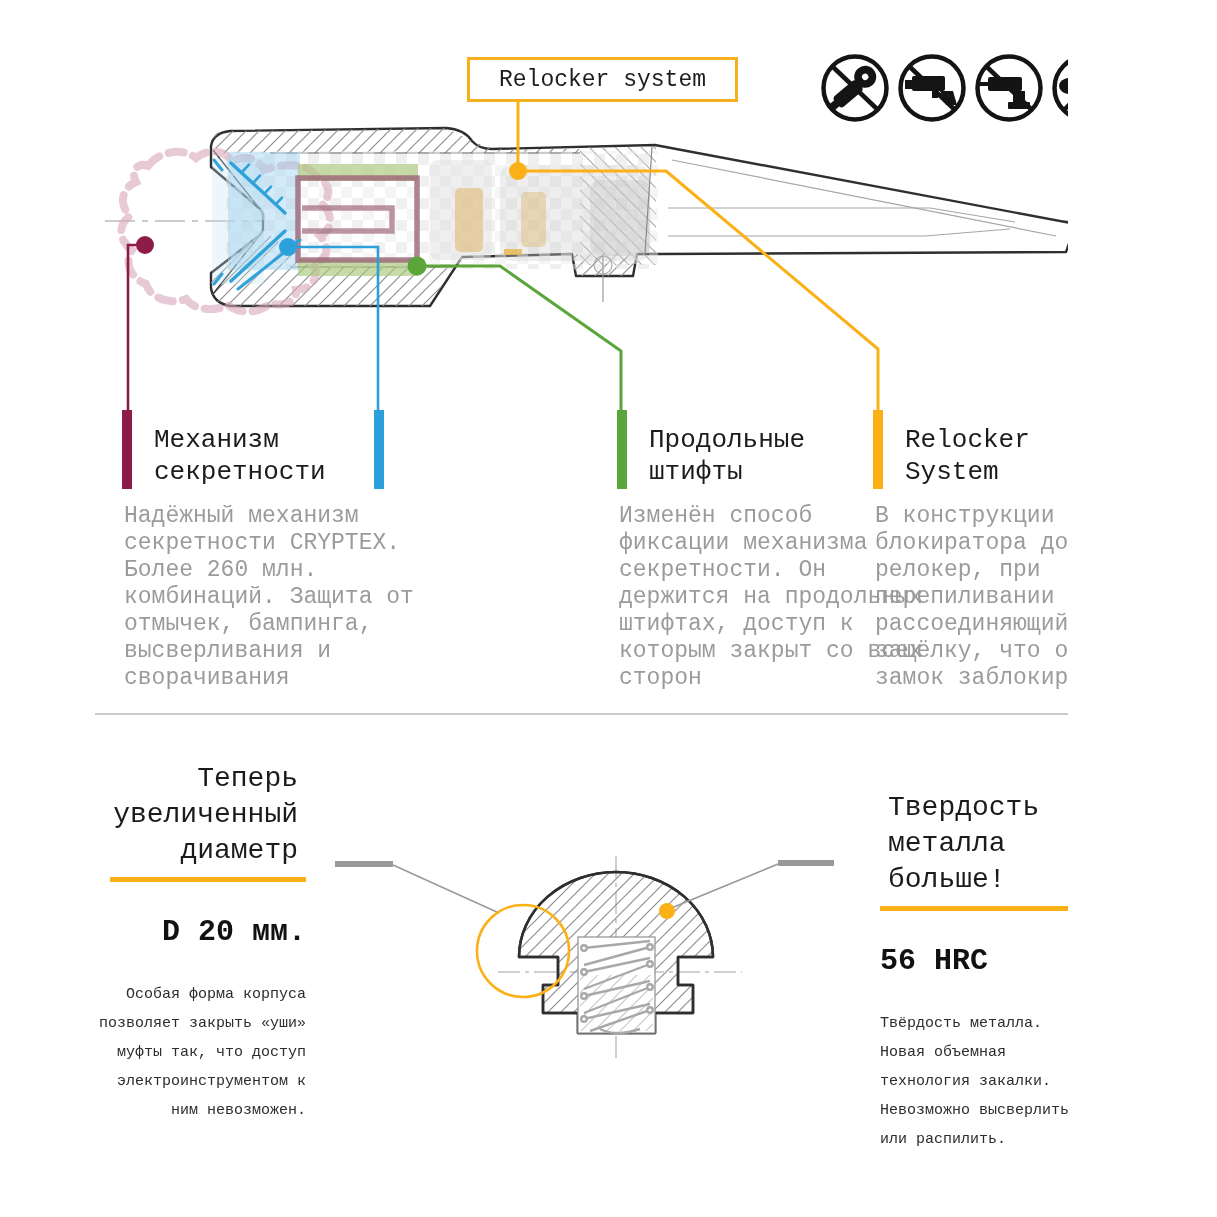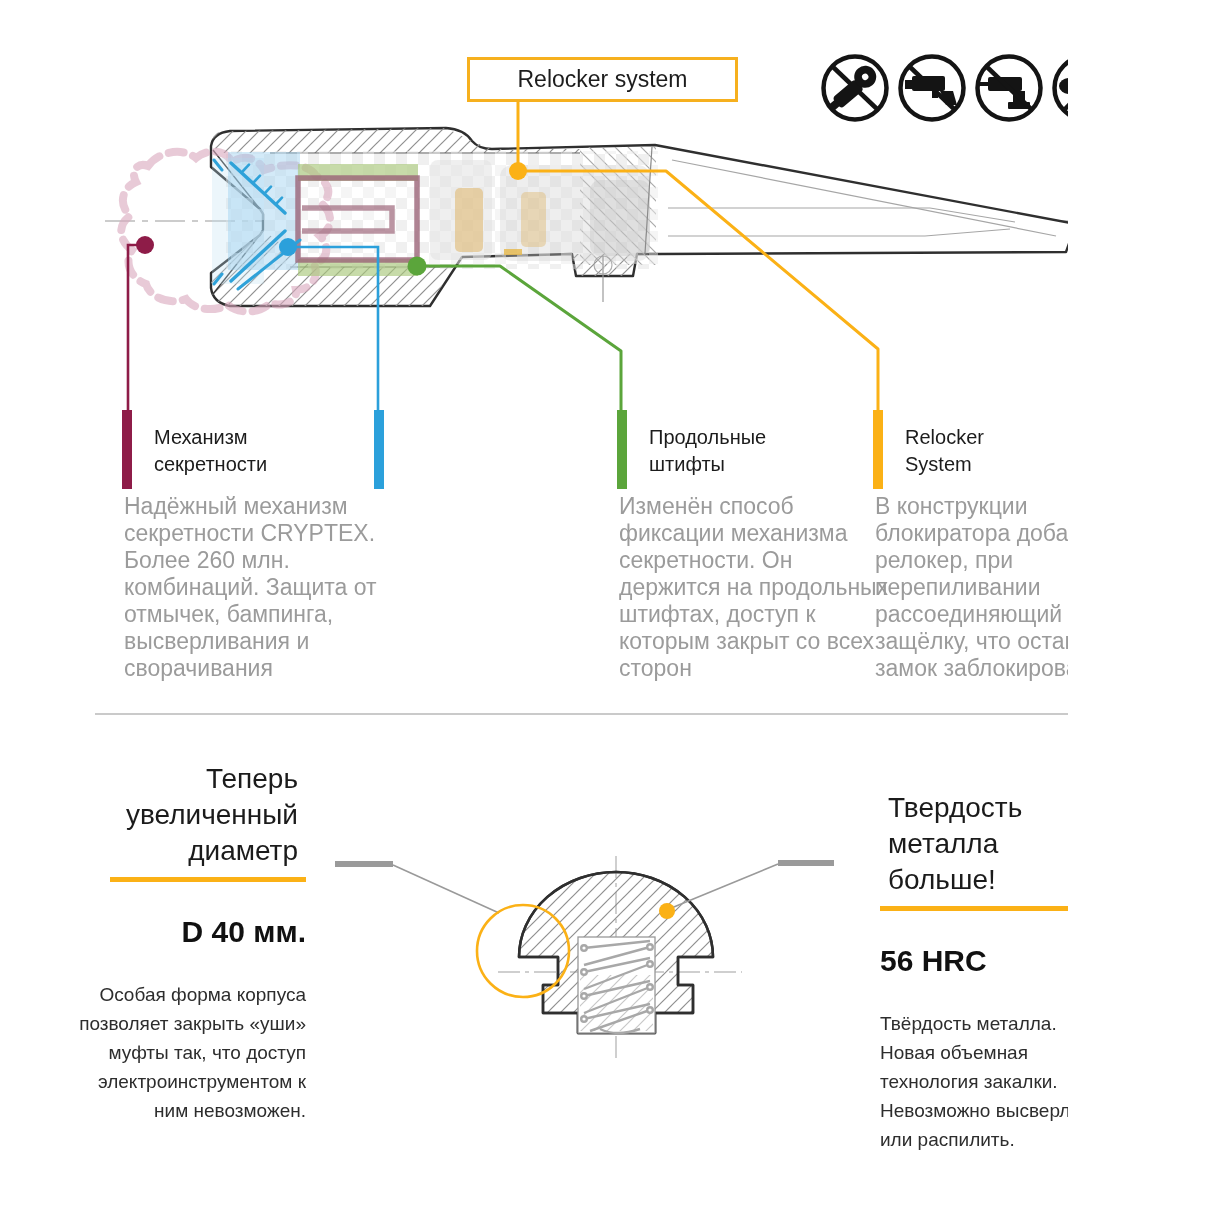--- a/index.html
+++ b/index.html
@@ -1,40 +1,40 @@
 <!DOCTYPE html>
 <html><head>
 <meta charset="utf-8">
 <style>
   html,body{margin:0;padding:0;background:#fff;}
   .canvas{position:relative;width:1068px;height:1217px;background:#ffffff;overflow:hidden;
-          font-family:Liberation Sans, sans-serif;}
+          font-family:Liberation Mono, monospace;}
   svg{position:absolute;display:block;}
   .top-svg{left:0;top:0;}
   .bottom-svg{left:320px;top:820px;}
   .lines{white-space:pre;}
 
   
   .relocker-box{position:absolute;left:467px;top:57px;width:271px;height:45px;
     border:3px solid #F6B01E;box-sizing:border-box;display:flex;align-items:center;justify-content:center;
     font-size:23px;color:#1d1d1d;background:#fff;}
 
   
   .feature{position:absolute;top:408px;width:240px;}
   .feature .bar{position:absolute;left:0;top:2px;width:10px;height:79px;}
-  .feature h3{margin:16px 0 0 32px;font-size:20px;line-height:27px;font-weight:400;color:#1c1c1c;}
+  .feature h3{margin:16px 0 0 32px;font-size:26px;line-height:32px;font-weight:400;color:#1c1c1c;}
   .feature p{margin:15px 0 0 2px;font-size:23px;line-height:27px;font-weight:400;color:#9B9B9B;}
 
   .divider{position:absolute;left:95px;top:713px;width:1026px;height:2px;background:#cacaca;}
 
   
   .bblock h2{margin:8px;font-size:28px;line-height:36px;font-weight:400;color:#1b1b1b;}
   .bblock .rule{height:5px;width:196px;margin-top:5px;background:#FBB116;}
   .bblock .value{margin-top:33px;font-size:30px;font-weight:700;color:#111;}
-  .bblock p{margin:31px 0 0 0;font-size:19px;line-height:29px;color:#2d2d2d;}
+  .bblock p{margin:31px 0 0 0;font-size:15px;line-height:29px;color:#2d2d2d;}
   .bleft{position:absolute;left:20px;top:753px;width:286px;text-align:right;}
   .bleft .rule{margin-left:auto;}
   .bright{position:absolute;left:880px;top:782px;width:280px;text-align:left;}
 </style>
 </head>
 <body>
 
 <div class="canvas">
 
   <svg class="top-svg" width="1217" height="420" viewBox="0 0 1217 420">
@@ -222,21 +222,21 @@
 сторон</p>
   </div>
 
   <div class="divider"></div>
 
   <div class="bblock bleft">
     <h2 class="lines">Теперь
 увеличенный
 диаметр</h2>
     <div class="rule"></div>
-    <div class="value">D 40 мм.</div>
+    <div class="value">D 20 мм.</div>
     <p class="lines">Особая форма корпуса
 позволяет закрыть «уши»
 муфты так, что доступ
 электроинструментом к
 ним невозможен.</p>
   </div>
 
   <div class="bblock bright">
     <h2 class="lines">Твердость
 металла

